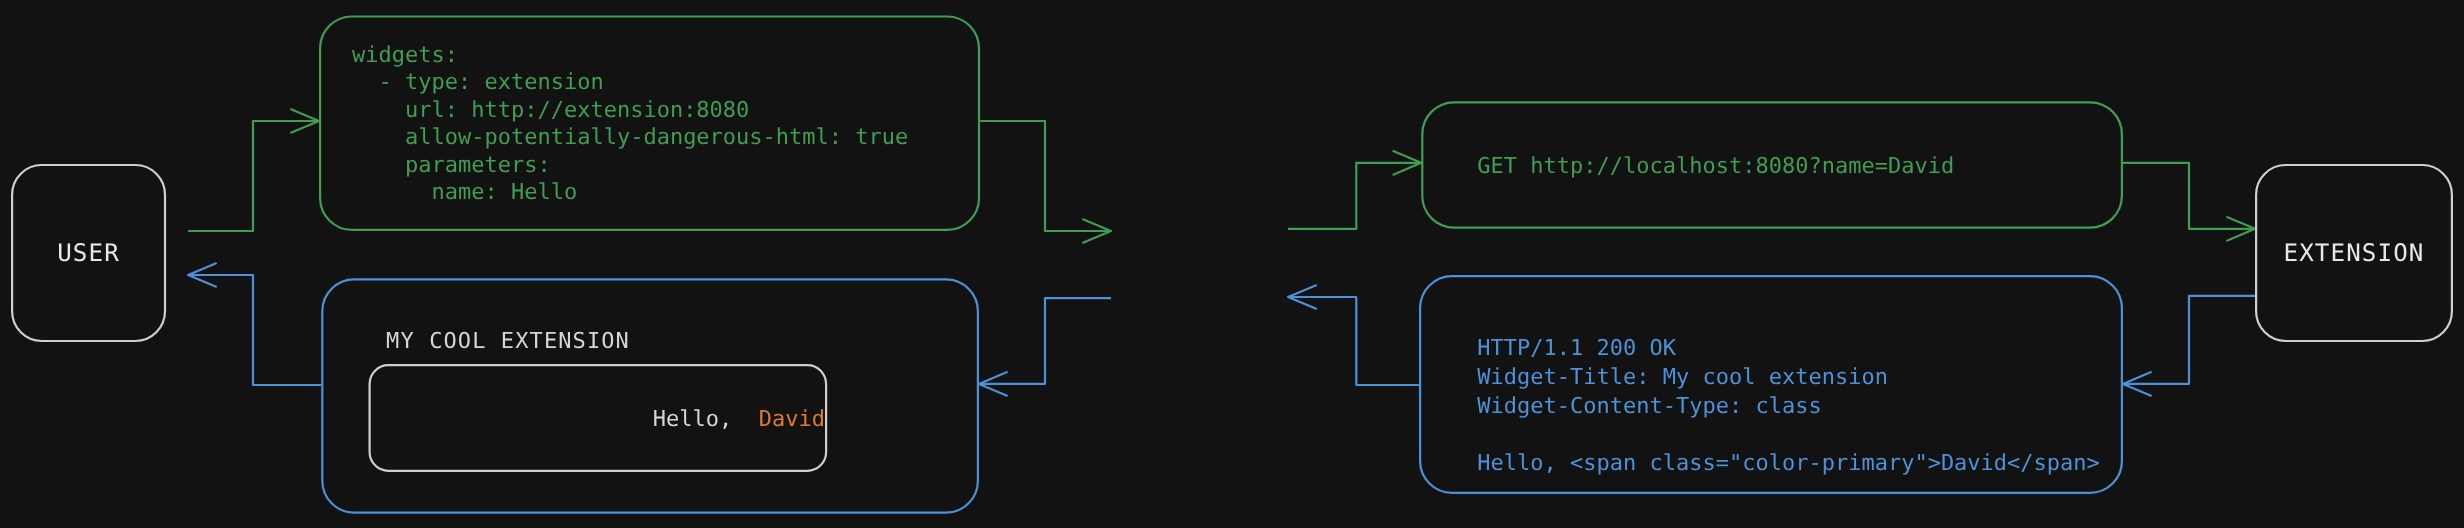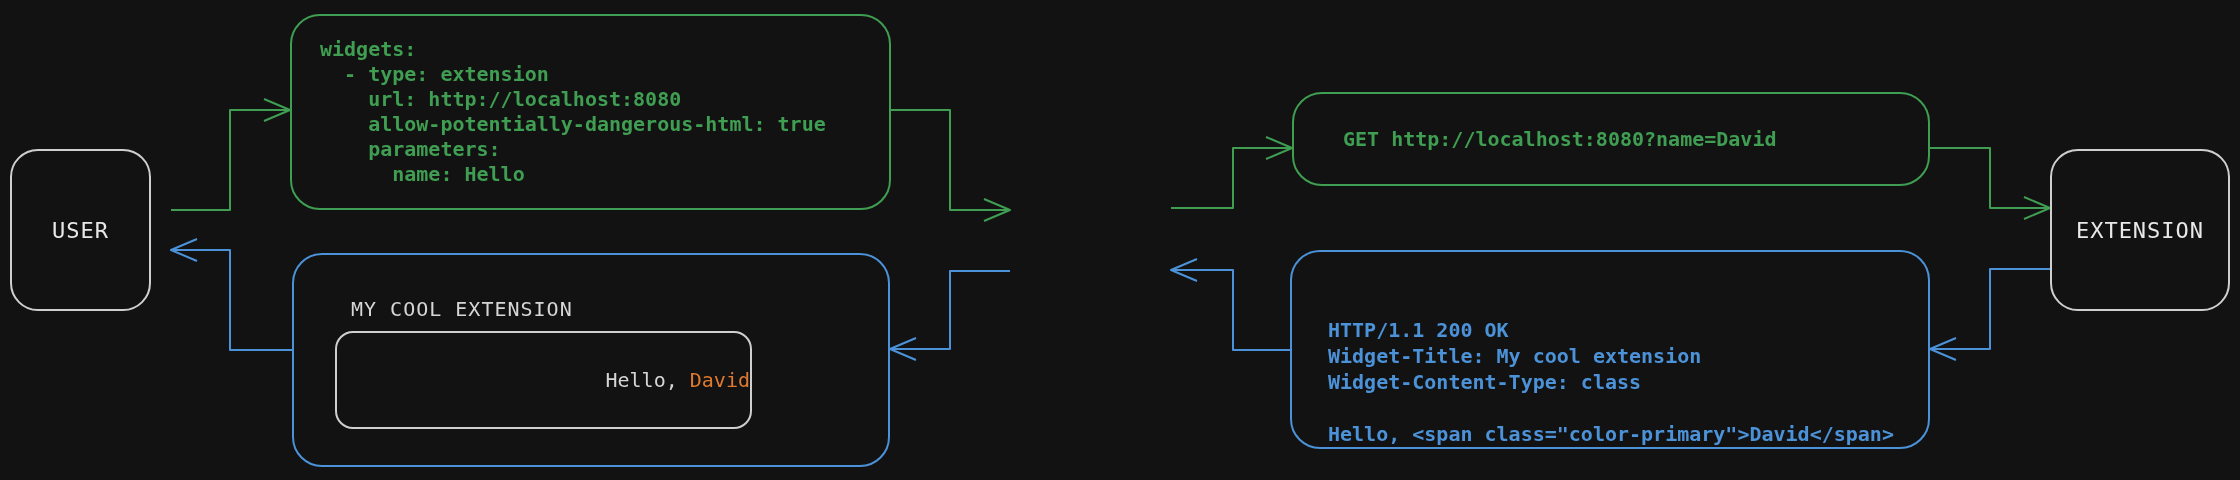--- a/index.html
+++ b/index.html
@@ -16,40 +16,40 @@
   svg#wires{position:absolute;left:0;top:0;width:2240px;height:480px;}
   .edge{fill:none;stroke-width:2;stroke-linejoin:round;stroke-linecap:butt;}
   .edge.green{stroke:var(--green);}
   .edge.blue{stroke:var(--blue);}
   .box{position:absolute;box-sizing:border-box;background:var(--background);}
   .node{
     border:2px solid var(--box-border);border-radius:28px;
     display:flex;align-items:center;justify-content:center;
     color:var(--text-light);font-size:22px;letter-spacing:1px;
   }
-  .codebox{border-radius:30px;display:flex;flex-direction:column;justify-content:center;font-weight:bold;}
+  .codebox{border-radius:30px;display:flex;flex-direction:column;justify-content:center;}
   .codebox.green-box{border:2px solid var(--green);color:var(--green);}
   .codebox.blue-box{border:2px solid var(--blue);color:var(--blue);}
   .code{font-size:20px;line-height:25px;white-space:pre;}
   .code.wide{line-height:26px;}
   #config-box{left:290px;top:14px;width:601px;height:196px;padding-left:28px;}
-  #request-box{left:1292px;top:92px;width:638px;height:94px;padding-left:49px;}
-  #response-box{left:1290px;top:250px;width:640px;height:199px;padding-left:36px;justify-content:flex-end;padding-top:36px;}
+  #request-box{left:1292px;top:92px;width:638px;height:116px;padding-left:49px;}
+  #response-box{left:1290px;top:250px;width:640px;height:199px;padding-left:51px;justify-content:center;padding-top:36px;}
   #user-node{left:10px;top:149px;width:141px;height:162px;}
   #glance-node{left:1010px;top:150px;width:161px;height:160px;}
   #extension-node{left:2050px;top:149px;width:180px;height:162px;text-align:right;}
   #widget-box{left:292px;top:253px;width:598px;height:214px;border:2px solid var(--blue);border-radius:30px;}
   #widget-title{position:absolute;left:57px;top:42px;font-size:20px;color:var(--text-dim);letter-spacing:1px;text-align:center;}
   #widget-inner{
     position:absolute;left:41px;top:76px;width:417px;height:98px;box-sizing:border-box;
     border:2px solid var(--box-border);border-radius:18px;
     display:flex;align-items:center;padding-left:16px;
     font-size:20px;color:var(--text-dim);white-space:pre;justify-content:flex-end;
   }
-  .orange-text{color:var(--orange);}
+  .orange-text{color:var(--orange);margin-left:12px;}
 </style>
 </head>
 <body>
 
 <div id="canvas">
 
   <svg id="wires" viewBox="0 0 2240 480">
     <g>
       <polyline class="edge green" points="171,210 230,210 230,110 290,110"></polyline>
       <polyline class="edge green" points="264,99 290,110 264,121"></polyline>
@@ -82,21 +82,21 @@
       <polyline class="edge blue" points="292,350 230,350 230,250 171,250"></polyline>
       <polyline class="edge blue" points="197,239 171,250 197,261"></polyline>
     </g>
   </svg>
 
   <div class="box node" id="user-node">
     <span>USER</span>
   </div>
 
   <div class="box codebox green-box" id="config-box">
-    <div class="code"><div>widgets:</div><div>  - type: extension</div><div>    url: http://localhost:8080</div><div>    allow-potentially-dangerous-html: true</div><div>    parameters:</div><div>      name: Hello</div></div>
+    <div class="code"><div>widgets:</div><div>  - type: extension</div><div>    url: http://extension:8080</div><div>    allow-potentially-dangerous-html: true</div><div>    parameters:</div><div>      name: Hello</div></div>
   </div>
 
 
   <div class="box codebox green-box" id="request-box">
     <div class="code">GET http://localhost:8080?name=David</div>
   </div>
 
   <div class="box node" id="extension-node">
     <span>EXTENSION</span>
   </div>

